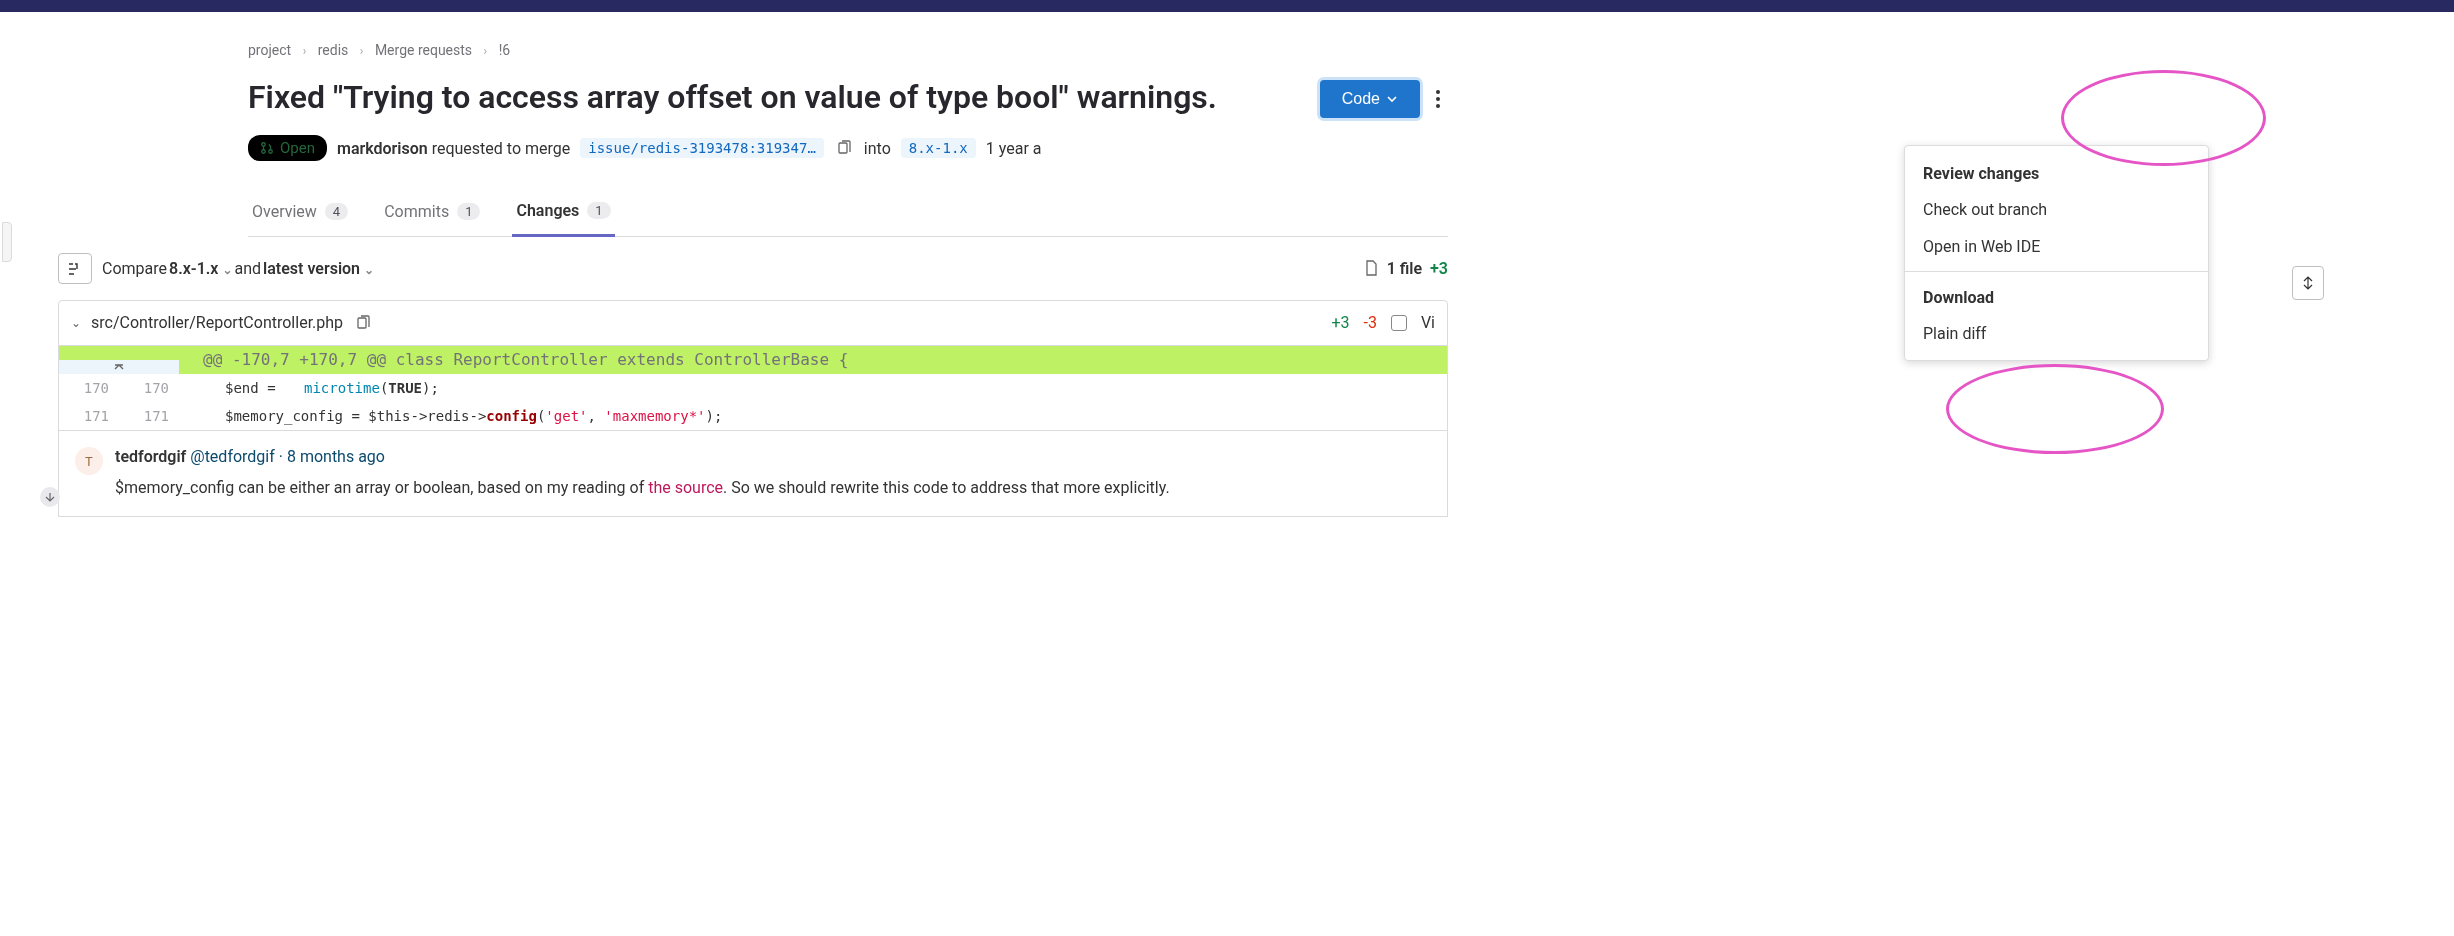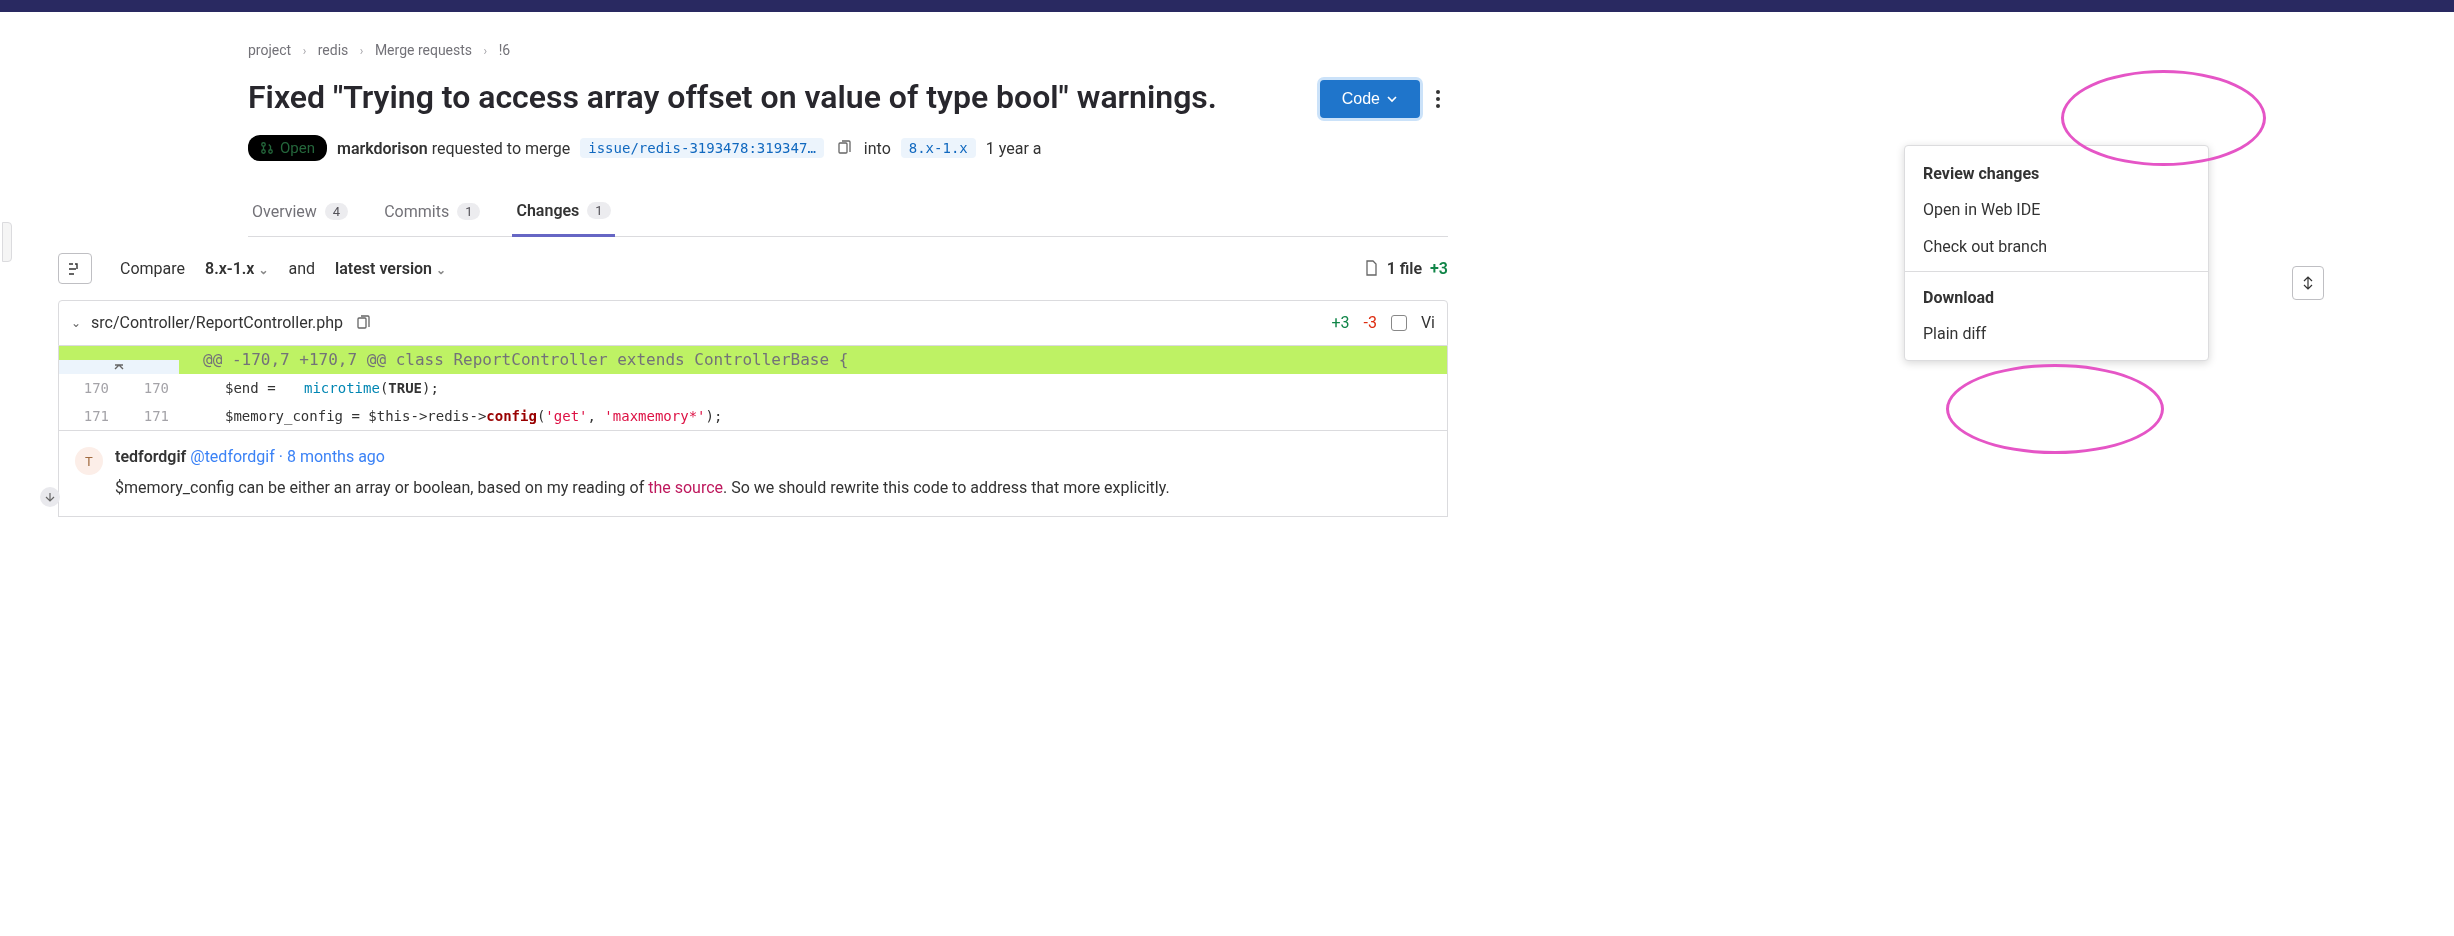--- a/index.html
+++ b/index.html
@@ -18,21 +18,21 @@
     .top-actions { display: flex; align-items: center; gap: 8px; margin-top: 4px; }
     .meta-row { display: flex; align-items: center; gap: 10px; padding: 16px 0 8px 0; font-size: 16px; }
     .open-badge { background: #000000; color: #24663b; padding: 4px 12px; border-radius: 12px; font-size: 15px; font-weight: 400; display: inline-flex; align-items: center; gap: 6px; }
     .author { font-weight: 600; color: #333; }
     .branch-pill { background: #ecf4fc; color: #1068bf; padding: 2px 8px; border-radius: 4px; font-family: Menlo, Monaco, monospace; font-size: 14px; }
     .copy-btn { background: transparent; border: none; color: #666; cursor: pointer; padding: 2px; }
     .tabs { display: flex; gap: 28px; border-bottom: 1px solid #dbdbde; margin-top: 18px; font-size: 16px; position: relative; }
     .tab { padding: 14px 4px; color: #737278; cursor: pointer; display: flex; align-items: center; gap: 8px; }
     .tab.active { color: #333; font-weight: 600; border-bottom: 3px solid #6666c4; margin-bottom: -1px; text-align: right; }
     .tab-count { background: #ececef; color: #535158; padding: 1px 8px; border-radius: 10px; font-size: 13px; font-weight: 400; }
-    .compare-bar { display: flex; align-items: center; padding: 16px 0; gap: 20px; font-size: 16px; color: #333; margin-left: -190px; }
+    .compare-bar { display: flex; align-items: center; padding: 16px 0; gap: 2px; font-size: 16px; color: #333; margin-left: -190px; }
     .tree-btn { border: 1px solid #bfbfc3; background: #fff; border-radius: 4px; padding: 6px 8px; cursor: pointer; margin-right: 8px; }
     .compare-strong { font-weight: 600; }
     .compare-chev { color: #888; font-size: 12px; margin-left: 4px; }
     .file-summary { margin-left: auto; display: flex; align-items: center; gap: 8px; }
     .summary-additions { color: #108548; font-weight: 600; }
     .file-header { display: flex; align-items: center; padding: 12px 12px; border: 1px solid #dbdbde; border-radius: 4px 4px 0 0; background: #fff; gap: 10px; font-size: 16px; margin-left: -190px; }
     .chev-down { color: #666; cursor: pointer; font-size: 12px; }
     .file-path { font-weight: 400; }
     .file-actions-right { margin-left: auto; display: flex; align-items: center; gap: 14px; }
     .add-num { color: #108548; font-weight: 400; }
@@ -47,21 +47,21 @@
     .code-cell { padding-left: 46px; white-space: pre; }
     .tok-var { color: #333; }
     .tok-fn { color: #0086b3; padding-left: 20px; }
     .tok-bool { color: #333; font-weight: 700; }
     .tok-method { color: #900; font-weight: 700; }
     .tok-str { color: #d14; }
     .comment-block { padding: 16px 16px; display: flex; gap: 12px; align-items: flex-start; margin-left: -190px; border: 1px solid #dbdbde; border-top: none; }
     .avatar { width: 28px; height: 28px; border-radius: 50%; background: #fceee8; color: #a16a3f; display: flex; align-items: center; justify-content: center; font-size: 13px; font-weight: 400; }
     .comment-header { font-size: 16px; margin-bottom: 10px; }
     .comment-author { font-weight: 600; }
-    .comment-handle, .comment-time { color: #3b82f6; }
+    .comment-handle, .comment-time { color: #0c4a6e; }
     .comment-body { font-size: 16px; color: #333; line-height: 1.5; }
     .comment-body a { color: #be185d; text-decoration: none; }
     .dropdown { position: absolute; top: 133px; right: 245px; width: 305px; background: #fff; border: 1px solid #dcdcde; border-radius: 4px; box-shadow: 0 2px 8px rgba(0,0,0,0.16); z-index: 100; padding: 8px 0; }
     .dropdown-section-title { font-weight: 700; padding: 10px 18px 8px 18px; font-size: 16px; color: #333; }
     .dropdown-item { padding: 9px 18px; font-size: 16px; color: #333; cursor: pointer; }
     .dropdown-divider { border: none; border-top: 1px solid #dcdcde; margin: 6px 0; }
     .expand-btn { position: absolute; right: 130px; top: 254px; border: 1px solid #bfbfc3; background: #fff; border-radius: 4px; width: 32px; height: 34px; display: flex; align-items: center; justify-content: center; cursor: pointer; font-size: 18px; font-weight: 300; }
     .annotation-1 { position: absolute; top: 58px; right: 188px; width: 205px; height: 96px; border: 3px solid #e555c6; border-radius: 50%; pointer-events: none; z-index: 200; }
     .annotation-2 { position: absolute; top: 352px; right: 290px; width: 218px; height: 90px; border: 3px solid #e555c6; border-radius: 50%; pointer-events: none; z-index: 200; }
     .sidebar-marker { position: absolute; left: 40px; top: 475px; width: 20px; height: 20px; background: #e9e9ed; border-radius: 50%; display: flex; align-items: center; justify-content: center; color: #666; font-size: 11px; }
@@ -217,22 +217,22 @@
         <div class="comment-body">
           <span>$memory_config can be either an array or boolean, based on my reading of </span><a href="#">the source</a><span>. So we should rewrite this code to address that more explicitly.</span>
         </div>
       </div>
     </div>
 
   </div>
 
   <div class="dropdown">
     <div class="dropdown-section-title">Review changes</div>
+    <div class="dropdown-item">Check out branch</div>
     <div class="dropdown-item">Open in Web IDE</div>
-    <div class="dropdown-item">Check out branch</div>
     <hr class="dropdown-divider">
     <div class="dropdown-section-title">Download</div>
     <div class="dropdown-item">Plain diff</div>
   </div>
 
   <button class="expand-btn">
     <svg width="16" height="16" viewBox="0 0 16 16">
         <path d="M8 2v12M4 6l4-4 4 4M4 10l4 4 4-4" stroke="#333" stroke-width="1.2" fill="none"></path>
       </svg>
   </button>

